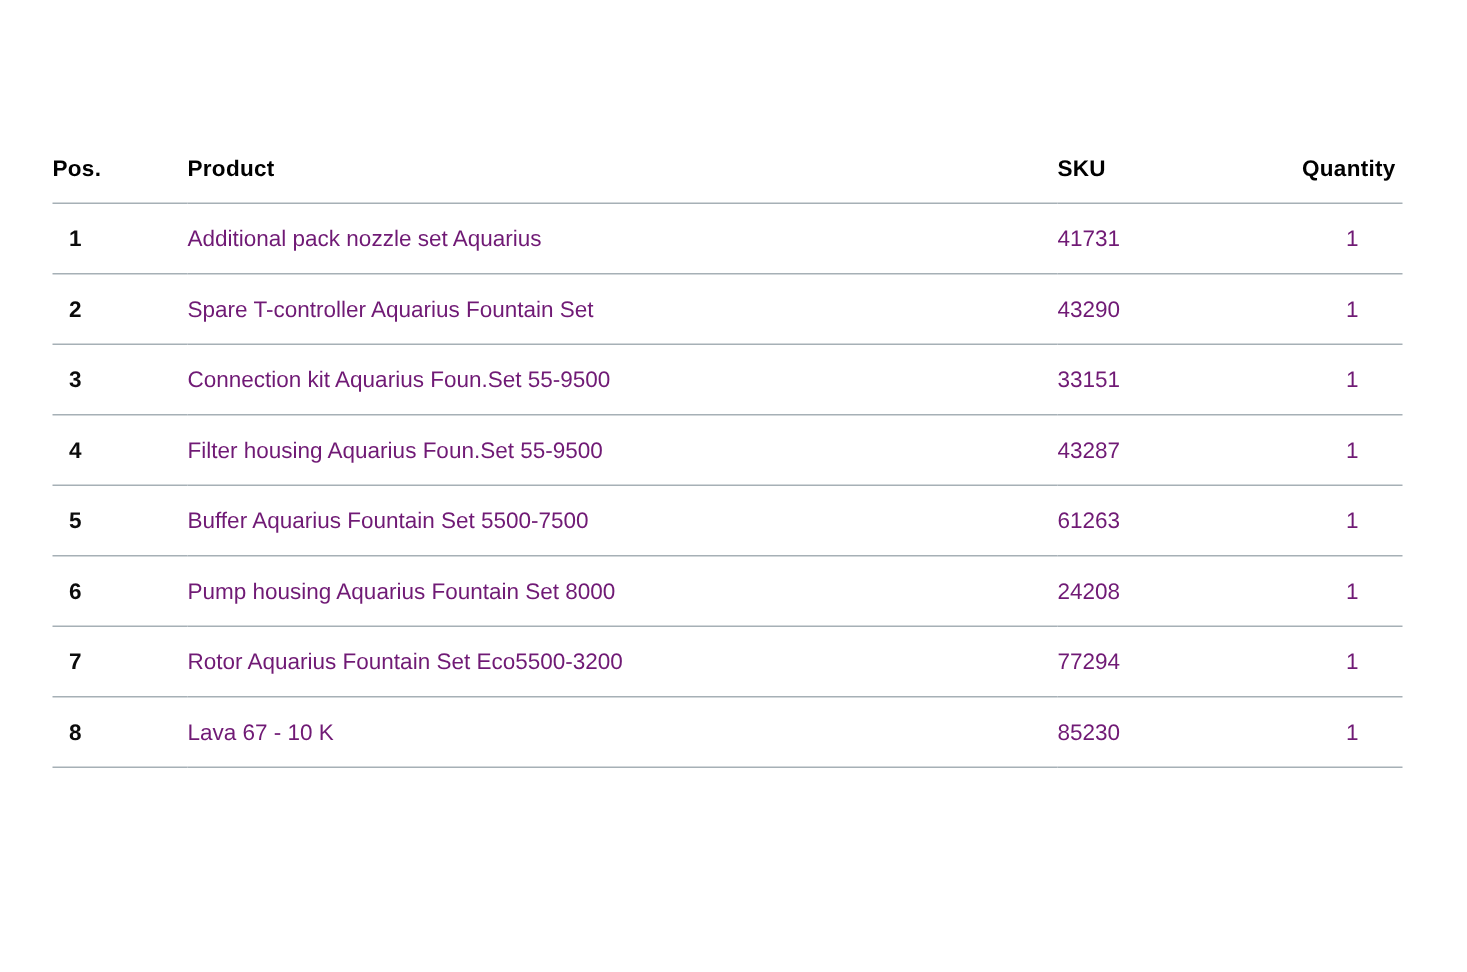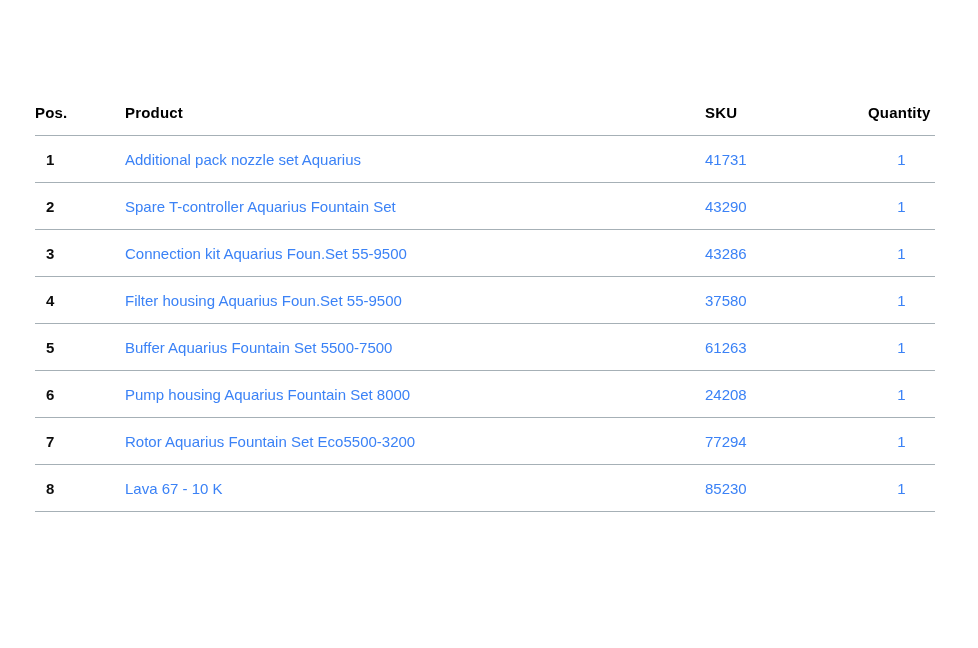--- a/index.html
+++ b/index.html
@@ -43,21 +43,21 @@
     font-weight: 700;
     color: #000000;
     letter-spacing: 0.2px;
     margin-left: 28px;
   }
   td {
     height: 46px;
     padding: 0;
     vertical-align: middle;
     font-weight: 400;
-    color: #3b82f6;
+    color: #701a75;
   }
   th.h-quantity { text-align: left; }
   td.c-pos {
     padding-left: 11px;
     font-weight: 700;
     color: #0c0c0c;
   }
   td.c-quantity { text-align: center; }
 </style>
 </head>
@@ -90,28 +90,28 @@
   <tr>
     <td class="c-pos">2</td>
     <td class="c-product">Spare T-controller Aquarius Fountain Set</td>
     <td class="c-sku">43290</td>
     <td class="c-quantity">1</td>
   </tr>
 
   <tr>
     <td class="c-pos">3</td>
     <td class="c-product">Connection kit Aquarius Foun.Set 55-9500</td>
-    <td class="c-sku">43286</td>
+    <td class="c-sku">33151</td>
     <td class="c-quantity">1</td>
   </tr>
 
   <tr>
     <td class="c-pos">4</td>
     <td class="c-product">Filter housing Aquarius Foun.Set 55-9500</td>
-    <td class="c-sku">37580</td>
+    <td class="c-sku">43287</td>
     <td class="c-quantity">1</td>
   </tr>
 
   <tr>
     <td class="c-pos">5</td>
     <td class="c-product">Buffer Aquarius Fountain Set 5500-7500</td>
     <td class="c-sku">61263</td>
     <td class="c-quantity">1</td>
   </tr>
 

